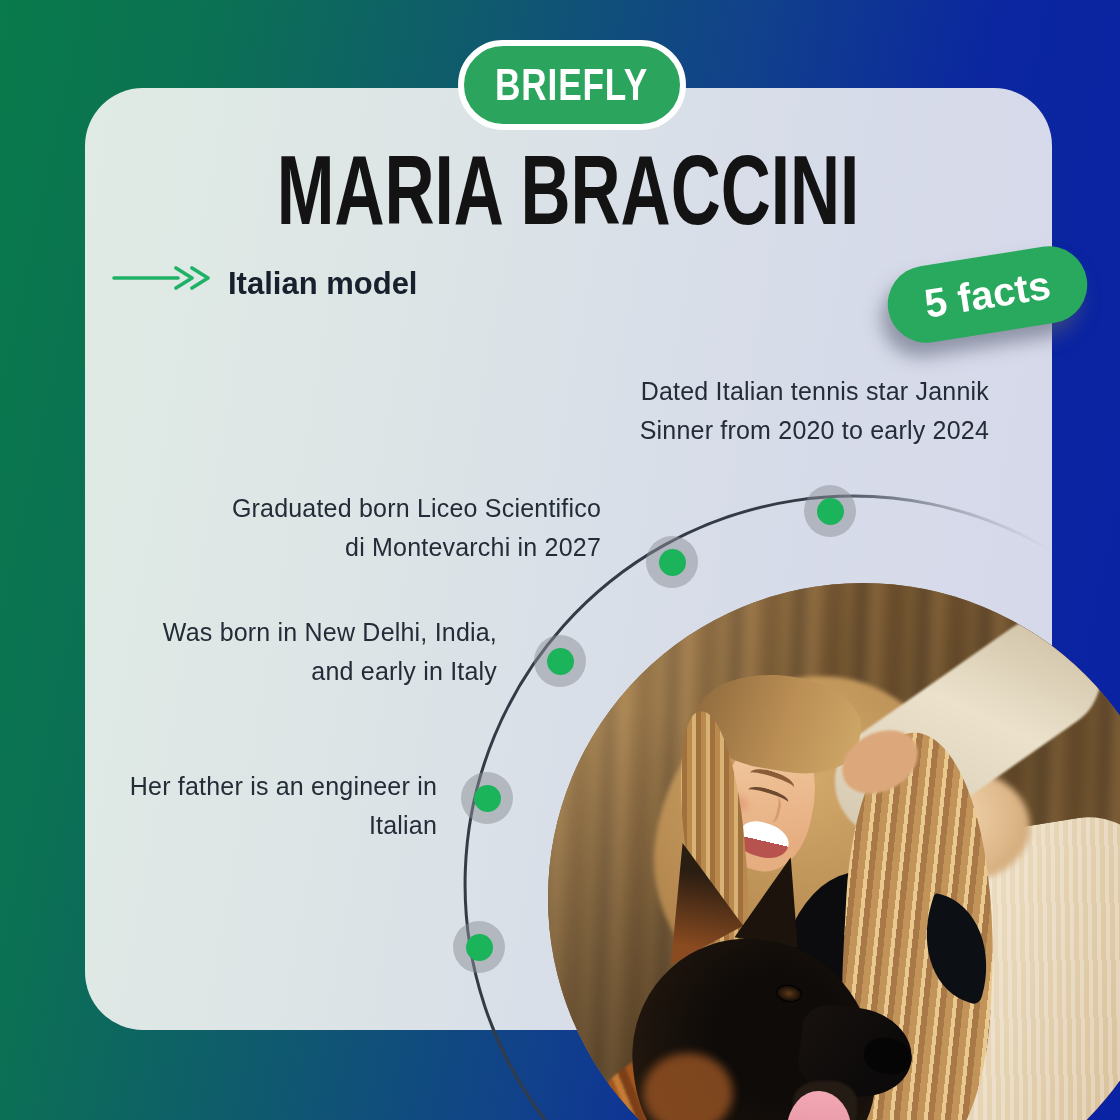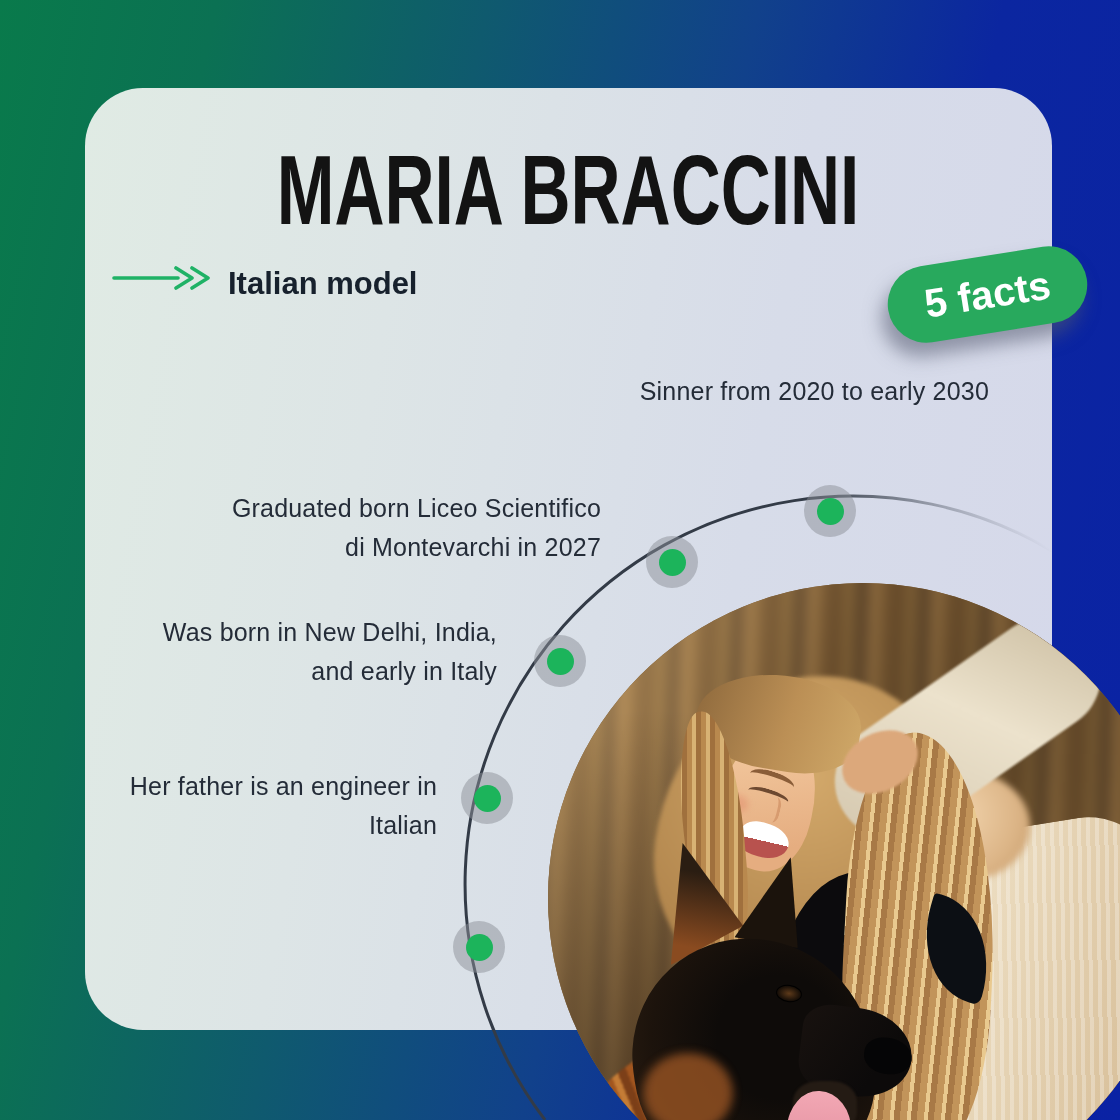--- a/index.html
+++ b/index.html
@@ -139,38 +139,44 @@
     <defs>
       <linearGradient id="arcFade" gradientUnits="userSpaceOnUse" x1="545" y1="1120" x2="1052" y2="551">
         <stop offset="0" stop-color="#333b47"></stop>
         <stop offset="0.85" stop-color="#333b47"></stop>
         <stop offset="1" stop-color="#333b47" stop-opacity="0"></stop>
       </linearGradient>
     </defs>
     <path d="M 545 1120 A 388 388 0 0 1 1052 551" fill="none" stroke="url(#arcFade)" stroke-width="3"></path>
   </svg>
 
+  <div class="brand">
+    <span class="dot"></span>
+    <span class="label">BRIEFLY</span>
+    <span class="dot"></span>
+  </div>
 
   <div class="title">MARIA BRACCINI</div>
 
   <div class="subtitle-row">
     <svg class="subtitle-arrow" width="102" height="24" viewBox="0 0 102 24">
       <line x1="2" y1="12" x2="66" y2="12" stroke="#1fb266" stroke-width="3.6" stroke-linecap="round"></line>
       <polyline points="64,2 80,12 64,22" fill="none" stroke="#1fb266" stroke-width="3.6" stroke-linecap="round" stroke-linejoin="round"></polyline>
       <polyline points="80,2 96,12 80,22" fill="none" stroke="#1fb266" stroke-width="3.6" stroke-linecap="round" stroke-linejoin="round"></polyline>
     </svg>
     <span class="subtitle">Italian model</span>
   </div>
 
   <div class="facts-badge">
     <span class="label">5 facts</span>
   </div>
 
   <div class="fact fact-1">
-    <div>Sinner from 2020 to early 2030</div>
+    <div>Dated Italian tennis star Jannik</div>
+    <div>Sinner from 2020 to early 2024</div>
   </div>
   <div class="fact fact-2">
     <div>Graduated born Liceo Scientifico</div>
     <div>di Montevarchi in 2027</div>
   </div>
   <div class="fact fact-3">
     <div>Was born in New Delhi, India,</div>
     <div>and early in Italy</div>
   </div>
   <div class="fact fact-4">

